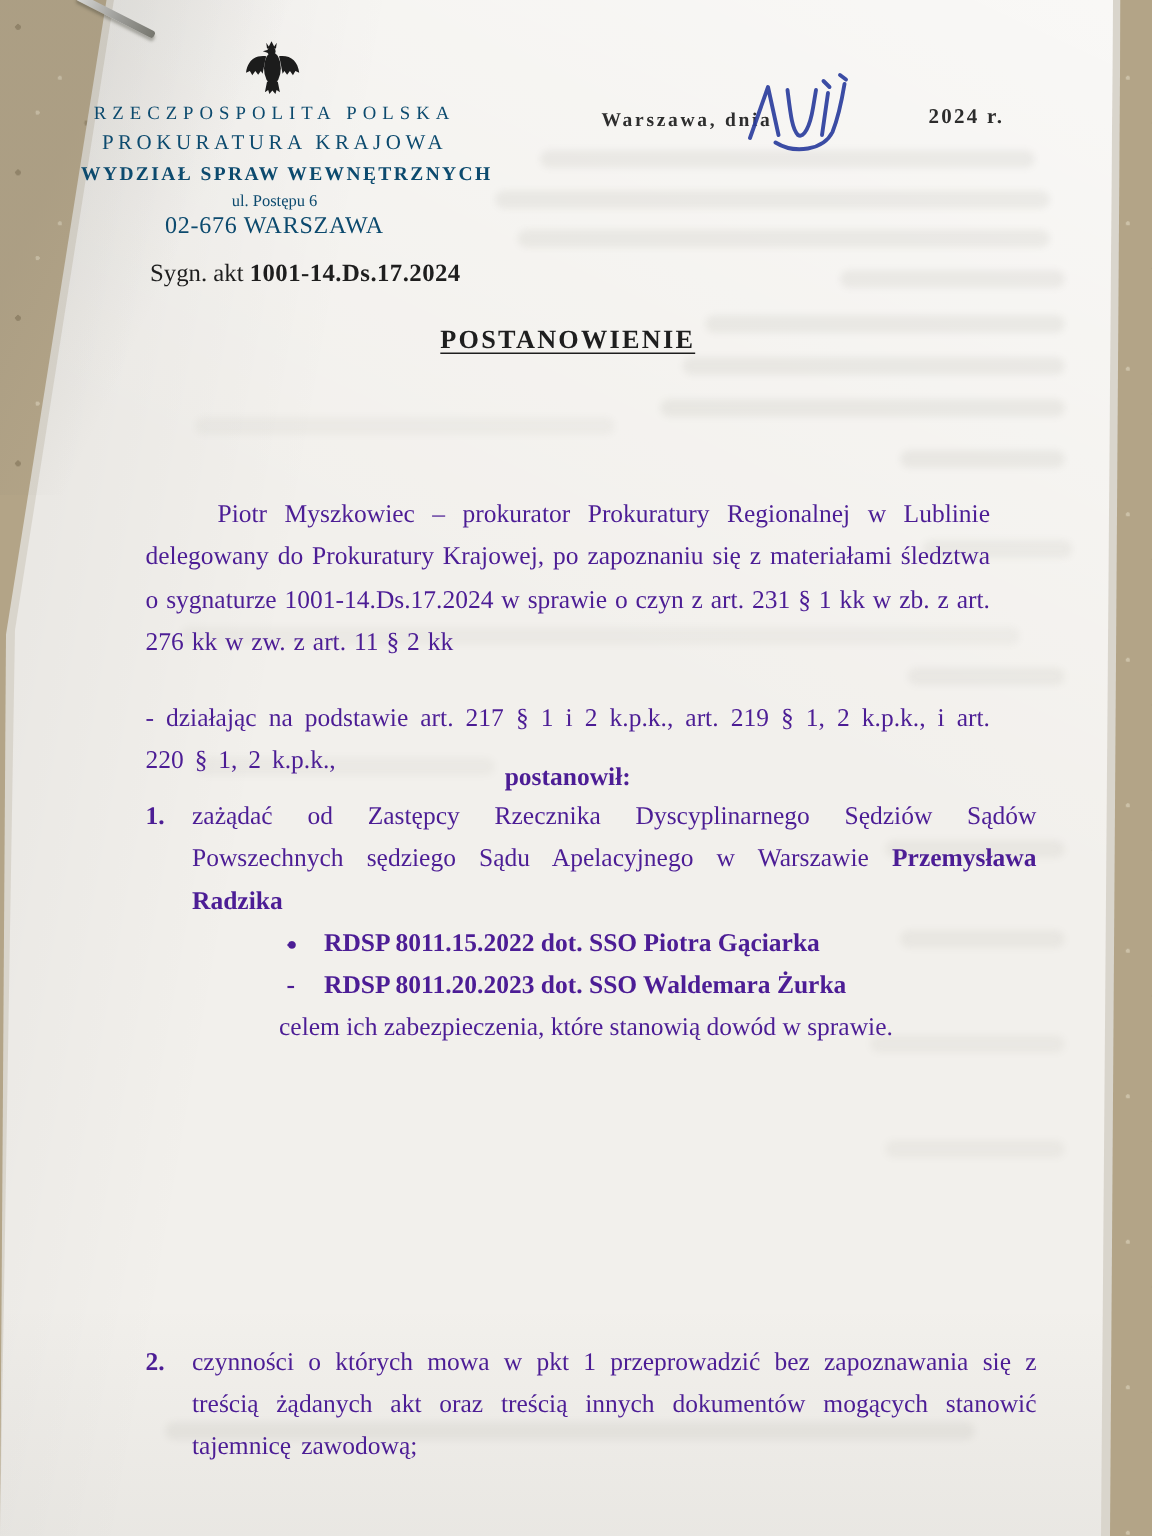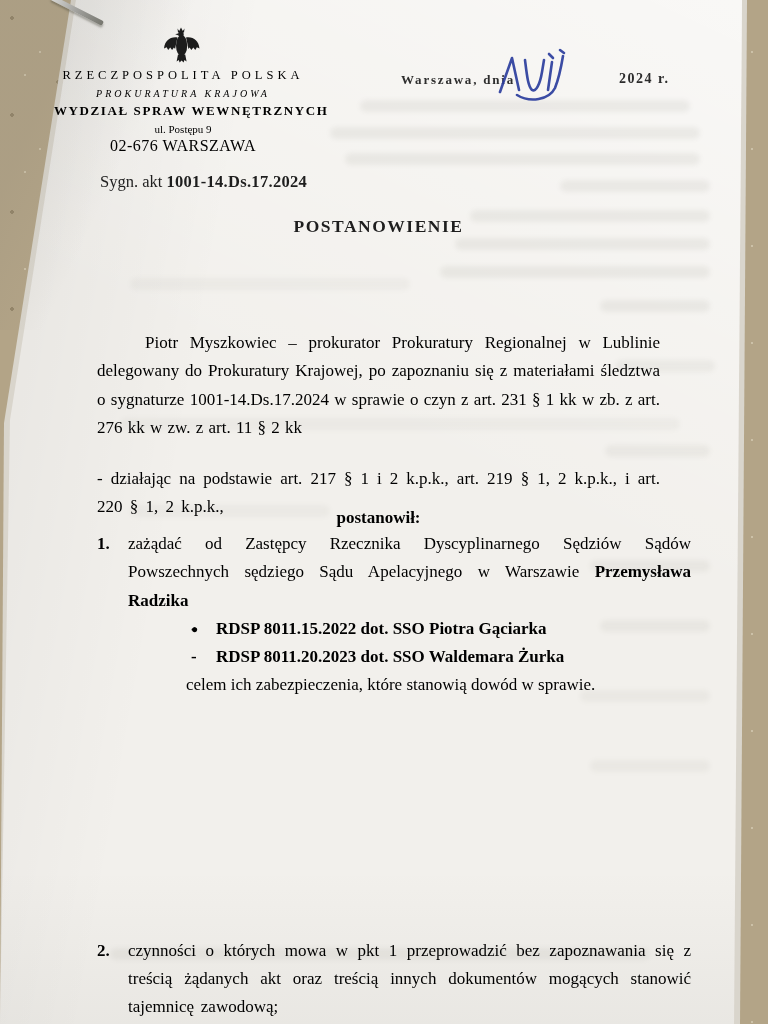--- a/index.html
+++ b/index.html
@@ -33,53 +33,53 @@
     background:linear-gradient(115deg, rgba(120,118,110,.12) 18%, rgba(120,118,110,0) 40%);
   }
   .staple{
     position:absolute;left:48px;top:8px;width:58px;height:5px;
     background:linear-gradient(90deg,#d8d8d6,#9b9b97 55%,#77776f);
     border-radius:2px;transform:rotate(27deg);
     box-shadow:1px 2px 2px rgba(60,60,50,.35);
   }
   
   .emblem{position:absolute;left:162px;top:25px;width:40px;height:42px;}
-  .lh{position:absolute;left:54px;top:68px;width:258px;text-align:center;color:#000000;}
+  .lh{position:absolute;left:54px;top:68px;width:258px;text-align:center;color:#0c4a6e;}
   .lh-line1{font-size:12.5px;letter-spacing:4px;white-space:nowrap;}
-  .lh-line2{font-size:10px;letter-spacing:3px;margin-top:5px;white-space:nowrap;font-style:italic;}
+  .lh-line2{font-size:14px;letter-spacing:3px;margin-top:5px;white-space:nowrap;}
   .lh-line3{font-size:13px;font-weight:bold;letter-spacing:1.6px;margin-top:4px;white-space:nowrap;}
   .lh-addr1{font-size:11px;margin-top:4px;}
   .lh-addr2{font-size:16px;margin-top:2px;letter-spacing:.5px;}
   
   .dateline-place{position:absolute;left:401px;top:72px;font-size:13px;font-weight:600;letter-spacing:1.8px;color:#2e2e2e;}
   .scribble{position:absolute;left:492px;top:48px;width:92px;height:64px;}
   .dateline-year{position:absolute;left:619px;top:71px;font-size:14px;font-weight:600;letter-spacing:1.5px;color:#2c2c2c;}
   
   .doc{position:absolute;left:0;top:12px;width:684px;height:1024px;color:#1e1e1e;}
   .sygn{position:absolute;left:100px;top:160px;font-size:16.5px;}
   .sygn b{letter-spacing:.3px;}
   .title{position:absolute;left:97px;top:204px;width:563px;text-align:center;
     font-size:17.5px;font-weight:bold;letter-spacing:1.5px;}
-  .title span{text-underline-offset:3px;}
+  .title span{text-decoration:underline;text-underline-offset:3px;}
   .subtitle{position:absolute;left:97px;top:244px;width:563px;text-align:center;
     font-size:17px;font-weight:bold;letter-spacing:.4px;}
   .body-block{position:absolute;left:97px;width:563px;font-size:17px;line-height:28.3px;
-    text-align:justify;text-align-last:left;color:#000000;}
+    text-align:justify;text-align-last:left;color:#4c1d95;}
   .p1{top:300px;text-indent:48px;word-spacing:1px;}
   .p2{top:436px;word-spacing:3px;}
   .postanowil{top:492px;text-align:right;text-align-last:center;font-weight:bold;}
   .list-item{position:relative;padding-left:31px;}
   .li-num{position:absolute;left:0;top:0;font-weight:bold;}
   .item1{top:518px;}
   .item1 .main{word-spacing:6px;}
   .sub-row{position:relative;padding-left:88px;text-align:left;}
   .sub-glyph{position:absolute;left:63px;top:0;}
   .closing-row{padding-left:58px;text-align:center;}
   .item2{top:712px;}
-  .item2 .main{word-spacing:2.5px;margin-top:43px;}
+  .item2 .main{word-spacing:2.5px;}
   b{font-weight:bold;}
   
   .smudge{position:absolute;height:12px;background:#6f6e5f;opacity:.085;filter:blur(2.5px);border-radius:6px;}
 </style>
 </head>
 <body>
 
 <div class="paper-under"></div>
 <div class="paper"></div>
 <div class="fold-shade"></div>
@@ -115,21 +115,21 @@
     <path d="M15.5,12.5 C8,11.5 3,15.5 2,23.5 l2.6,-1.2 1.6,2.8 2,-2.7 1.9,2.5 1.8,-2.5 1.2,1.7 C14,19.5 14.6,15.5 15.5,12.5 Z"></path>
     <path d="M24,12.5 C31.5,11.5 36.5,15.5 37.5,23.5 l-2.6,-1.2 -1.6,2.8 -2,-2.7 -1.9,2.5 -1.8,-2.5 -1.2,1.7 C25.5,19.5 24.9,15.5 24,12.5 Z"></path>
     <polygon points="16,29.5 23.2,29.5 24.6,36.5 22.4,35 21.6,37.6 19.6,35.4 17.6,37.6 16.8,35 14.6,36.5"></polygon>
   </g>
 </svg>
 
 <div class="lh">
   <div class="lh-line1">RZECZPOSPOLITA POLSKA</div>
   <div class="lh-line2">PROKURATURA KRAJOWA</div>
   <div class="lh-line3">WYDZIAŁ SPRAW WEWNĘTRZNYCH</div>
-  <div class="lh-addr1">ul. Postępu 9</div>
+  <div class="lh-addr1">ul. Postępu 6</div>
   <div class="lh-addr2">02-676 WARSZAWA</div>
 </div>
 
 <div class="dateline-place">Warszawa, dnia</div>
 <svg class="scribble" viewBox="0 0 92 64" aria-label="1 VII">
   <g fill="none" stroke="#2c3e9e" stroke-width="2.6" stroke-linecap="round" stroke-linejoin="round" opacity=".92">
     <path d="M8,44 L20,10 L27,42"></path>
     <path d="M33,12 C35,28 36,38 40,42 C44,44.5 48,36 50,24 L52,12"></path>
     <path d="M60,14 L56,42"></path>
     <path d="M57,6 L61,10"></path>

